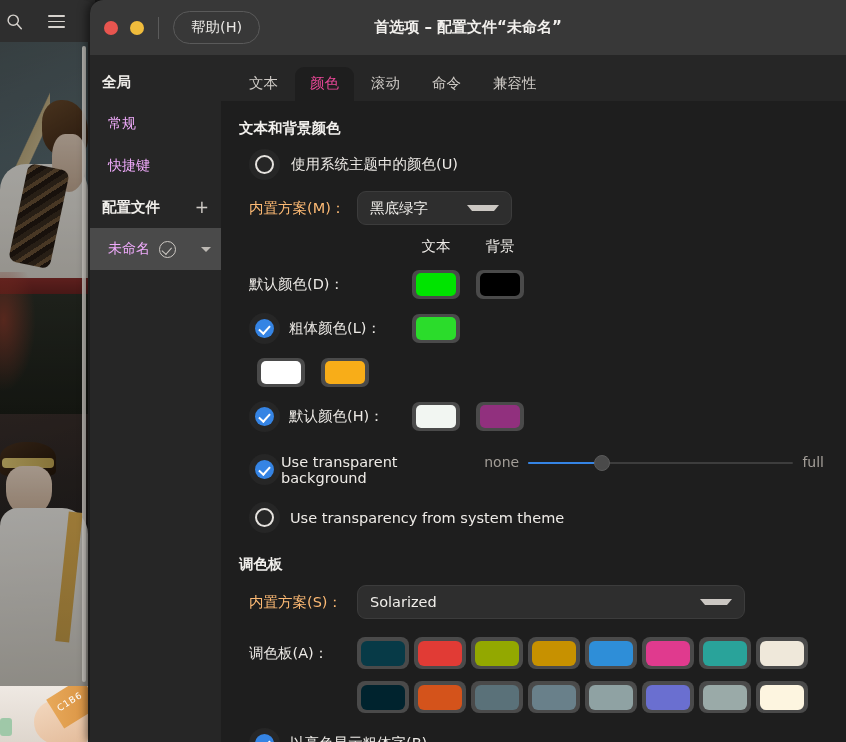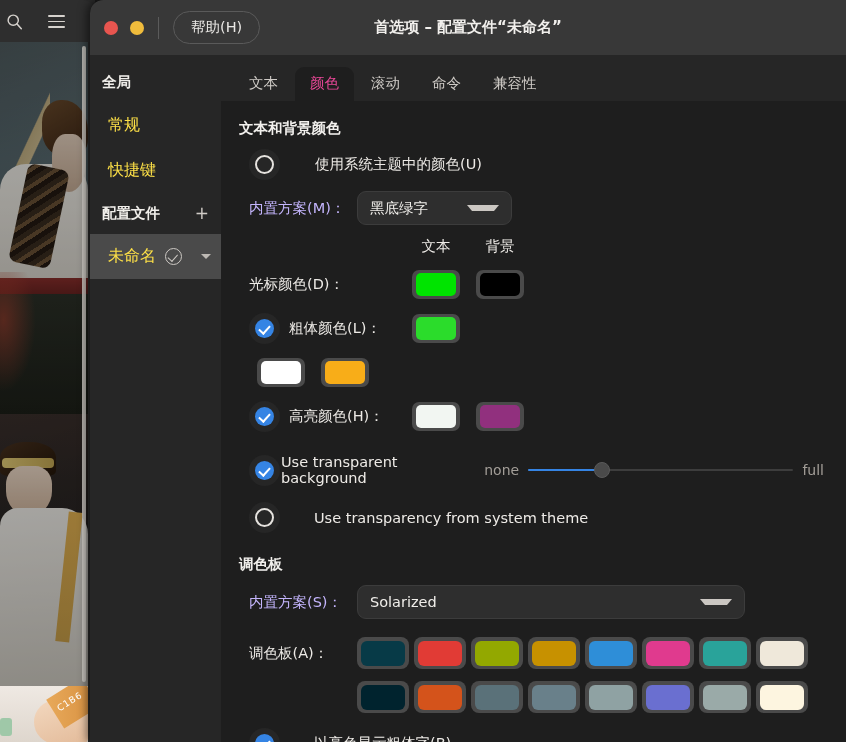--- a/index.html
+++ b/index.html
@@ -172,21 +172,21 @@
   }
   .side-head {
     font-size: 14.5px; font-weight: bold; color: #f0eeea;
     padding: 11px 0 11px 12px;
     display: flex; align-items: center; justify-content: space-between;
   }
   .side-head .plus {
     font-size: 17px; color: #cfcbc6; font-weight: normal; padding-right: 12px; line-height: 1;
   }
   .side-item {
-    font-size: 16px; color: #fde047;
+    font-size: 14px; color: #f0abfc;
     padding: 12px 0 12px 18px;
   }
   .side-item.selected {
     background: #4a4a4a;
     display: flex; align-items: center; gap: 9px; padding-right: 10px;
   }
   .check-ring {
     width: 17px; height: 17px; border-radius: 50%;
     border: 1.6px solid #cdc9c4; position: relative; flex: 0 0 auto;
   }
@@ -221,24 +221,24 @@
     font-size: 14.5px; font-weight: bold; color: #f2f0ed;
     margin: 0 0 11px 0;
   }
   .section-title.second { margin-top: 22px; }
 
   .radio-row { display: flex; align-items: center; gap: 11px; margin: 0 0 11px 10px; }
   .radio {
     width: 19px; height: 19px; border-radius: 50%;
     border: 2.3px solid #e6e3df; background: transparent; flex: 0 0 auto;
   }
-  .row-label { font-size: 14.5px; color: #eeebe7; margin-left: 24px; }
+  .row-label { font-size: 14.5px; color: #eeebe7; }
 
   .field-row { display: flex; align-items: center; margin: 0 0 12px 10px; }
-  .field-label { font-size: 14.5px; color: #c4b5fd; width: 108px; }
+  .field-label { font-size: 14.5px; color: #fdba74; width: 108px; }
   .combo {
     background: #2e2e2e; border: 1px solid #3c3c3c; border-radius: 9px;
     height: 34px; display: flex; align-items: center;
     padding: 0 12px; color: #f0eeea; font-size: 14.5px;
     position: relative;
   }
   .combo .caret {
     margin-left: auto; padding-left: 22px;
     width: 0; height: 0; border-left: 5.5px solid transparent; border-right: 5.5px solid transparent;
     border-top: 6px solid #cbc7c2;
@@ -281,21 +281,21 @@
   .cb-halo {
     width: 31px; height: 31px; border-radius: 50%; background: #262626;
     display: flex; align-items: center; justify-content: center; flex: 0 0 auto;
   }
   .radio-halo {
     width: 31px; height: 31px; border-radius: 50%; background: #262626;
     display: flex; align-items: center; justify-content: center; flex: 0 0 auto;
   }
 
   
-  #transp-row { display: flex; align-items: center; margin: 16px 0 0 10px; }
+  #transp-row { display: flex; align-items: flex-start; margin: 16px 0 0 10px; }
   #transp-row .row-label { margin-left: 1px; }
   .slider-label { font-size: 14px; color: #a39e98; }
   #slider-wrap {
     position: relative; width: 270px; height: 18px; margin: 0 9px;
     display: flex; align-items: center;
   }
   #slider-track {
     position: absolute; left: 0; right: 0; height: 2.5px;
     background: #3d3d3d; border-radius: 2px;
   }
@@ -430,21 +430,21 @@
 
         <div id="color-grid">
           <div class="cg-head">
             <span class="sp"></span>
             <span>文本</span>
             <span>背景</span>
           </div>
 
           <div class="cg-row">
             <span class="cg-label">
-              <span class="txt">光标颜色(D)：</span>
+              <span class="txt">默认颜色(D)：</span>
             </span>
             <span class="cg-cell">
               <span class="swatch">
                   <i style="background: rgb(0, 228, 0);"></i>
                 </span>
             </span>
             <span class="cg-cell">
               <span class="swatch">
                   <i style="background: rgb(0, 0, 0);"></i>
                 </span>
@@ -477,21 +477,21 @@
                   <i style="background: rgb(248, 173, 24);"></i>
                 </span>
             </span>
           </div>
 
           <div class="cg-row">
             <span class="cg-label">
               <span class="cb-halo">
                 <span class="cb"></span>
               </span>
-              <span class="txt">高亮颜色(H)：</span>
+              <span class="txt">默认颜色(H)：</span>
             </span>
             <span class="cg-cell">
               <span class="swatch">
                   <i style="background: rgb(242, 246, 242);"></i>
                 </span>
             </span>
             <span class="cg-cell">
               <span class="swatch">
                   <i style="background: rgb(145, 48, 126);"></i>
                 </span>

